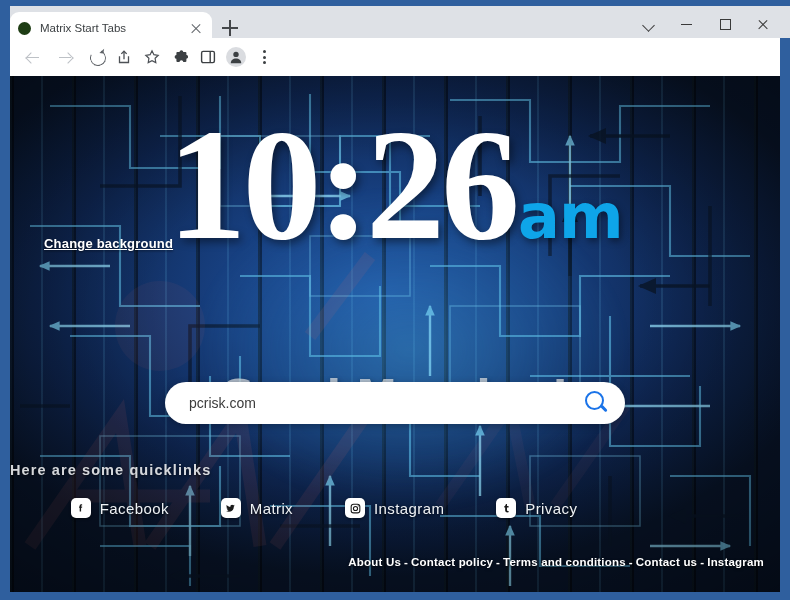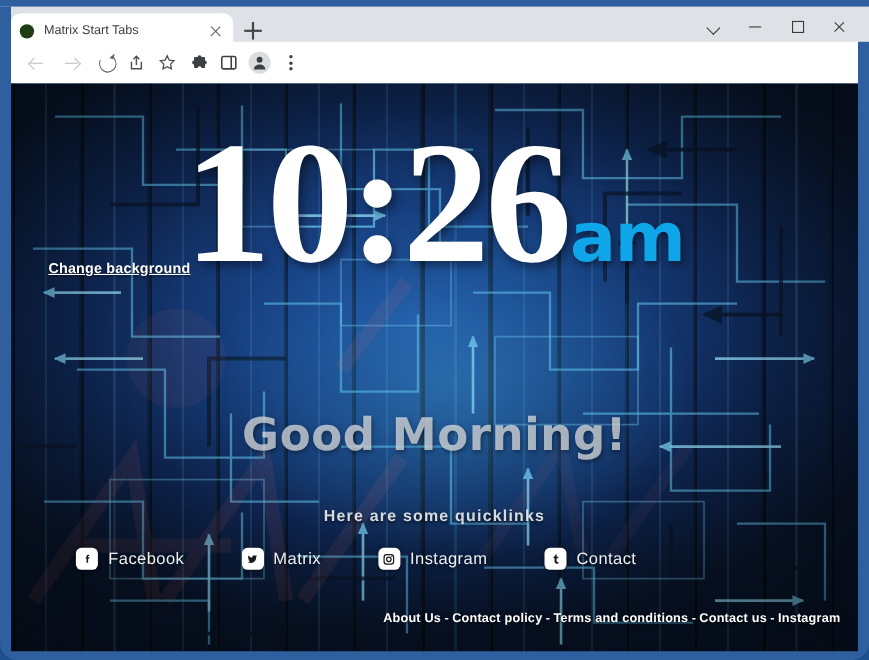--- a/index.html
+++ b/index.html
@@ -16,21 +16,20 @@
   }
 
   
   .browser-window {
     position: absolute;
     left: 0; top: 0;
     width: 790px;
     height: 600px;
     background: #2f5f9e;
     box-sizing: border-box;
-    border-radius: 16px;
   }
 
   
   .tabstrip {
     position: absolute;
     left: 0; top: 0;
     width: 790px;
     height: 38px;
     background: #dee1e6;
     border-top: 6px solid #2f5f9e;
@@ -436,21 +435,21 @@
     background: #1a73e8;
     border-radius: 2px;
     transform: rotate(45deg);
   }
 
   
   .quicklinks-title {
     position: absolute;
     left: 0; top: 386px;
     width: 770px;
-    text-align: center;
+    text-align: left;
     font-size: 14.5px;
     font-weight: bold;
     color: rgba(242,244,246,0.88);
     letter-spacing: 1.1px;
     text-shadow: 0 1px 3px rgba(0,0,0,.65);
     z-index: 5;
   }
   .quicklinks-row {
     position: absolute;
     left: 0; top: 422px;
@@ -673,20 +672,24 @@
     <div class="bg-vignette"></div>
 
     <a class="change-bg" href="#">Change background</a>
 
     <div class="clock-wrap">
       <span class="clock-time">10:26</span><span class="clock-ampm">am</span>
     </div>
 
     <div class="greeting">Good Morning!</div>
 
+    <div class="searchbar">
+      <input class="searchbar-input" type="text" value="pcrisk.com" style="">
+      <div class="search-go"></div>
+    </div>
 
     <div class="quicklinks-title">Here are some quicklinks</div>
 
     <div class="quicklinks-row">
 
       <a class="ql-item" href="#">
         <span class="ql-icon">
           <svg width="13" height="13" viewBox="0 0 24 24" fill="#1a1a1a">
             <path d="M15.1 8.4h-2v-1.3c0-.6.4-.7.6-.7h1.3V4.1h-1.9c-2.1 0-2.6 1.6-2.6 2.6v1.7H9.3v2.4h1.2v6.8h2.6v-6.8h1.8z"></path>
           </svg>
@@ -713,21 +716,21 @@
         </span>
         <span class="ql-label">Instagram</span>
       </a>
 
       <a class="ql-item" href="#">
         <span class="ql-icon">
           <svg width="13" height="13" viewBox="0 0 24 24" fill="#1a1a1a">
             <path d="M13.6 19.2c-2.7 0-4.1-1.5-4.1-4V10H7.8V8c2.2-.7 2.9-2.6 3-4.2h2.1V7.6h2.9V10h-2.9v4.8c0 1.2.6 1.6 1.5 1.6h1.5v2.5c-.5.2-1.5.3-2.3.3z"></path>
           </svg>
         </span>
-        <span class="ql-label">Contact</span>
+        <span class="ql-label">Privacy</span>
       </a>
     </div>
 
     <div class="footer">
       <a href="#">About Us</a><span class="sep">-</span><a href="#">Contact policy</a><span class="sep">-</span><a href="#">Terms and conditions</a><span class="sep">-</span><a href="#">Contact us</a><span class="sep">-</span><a href="#">Instagram</a>
     </div>
 
   </div>
 </div>
 

